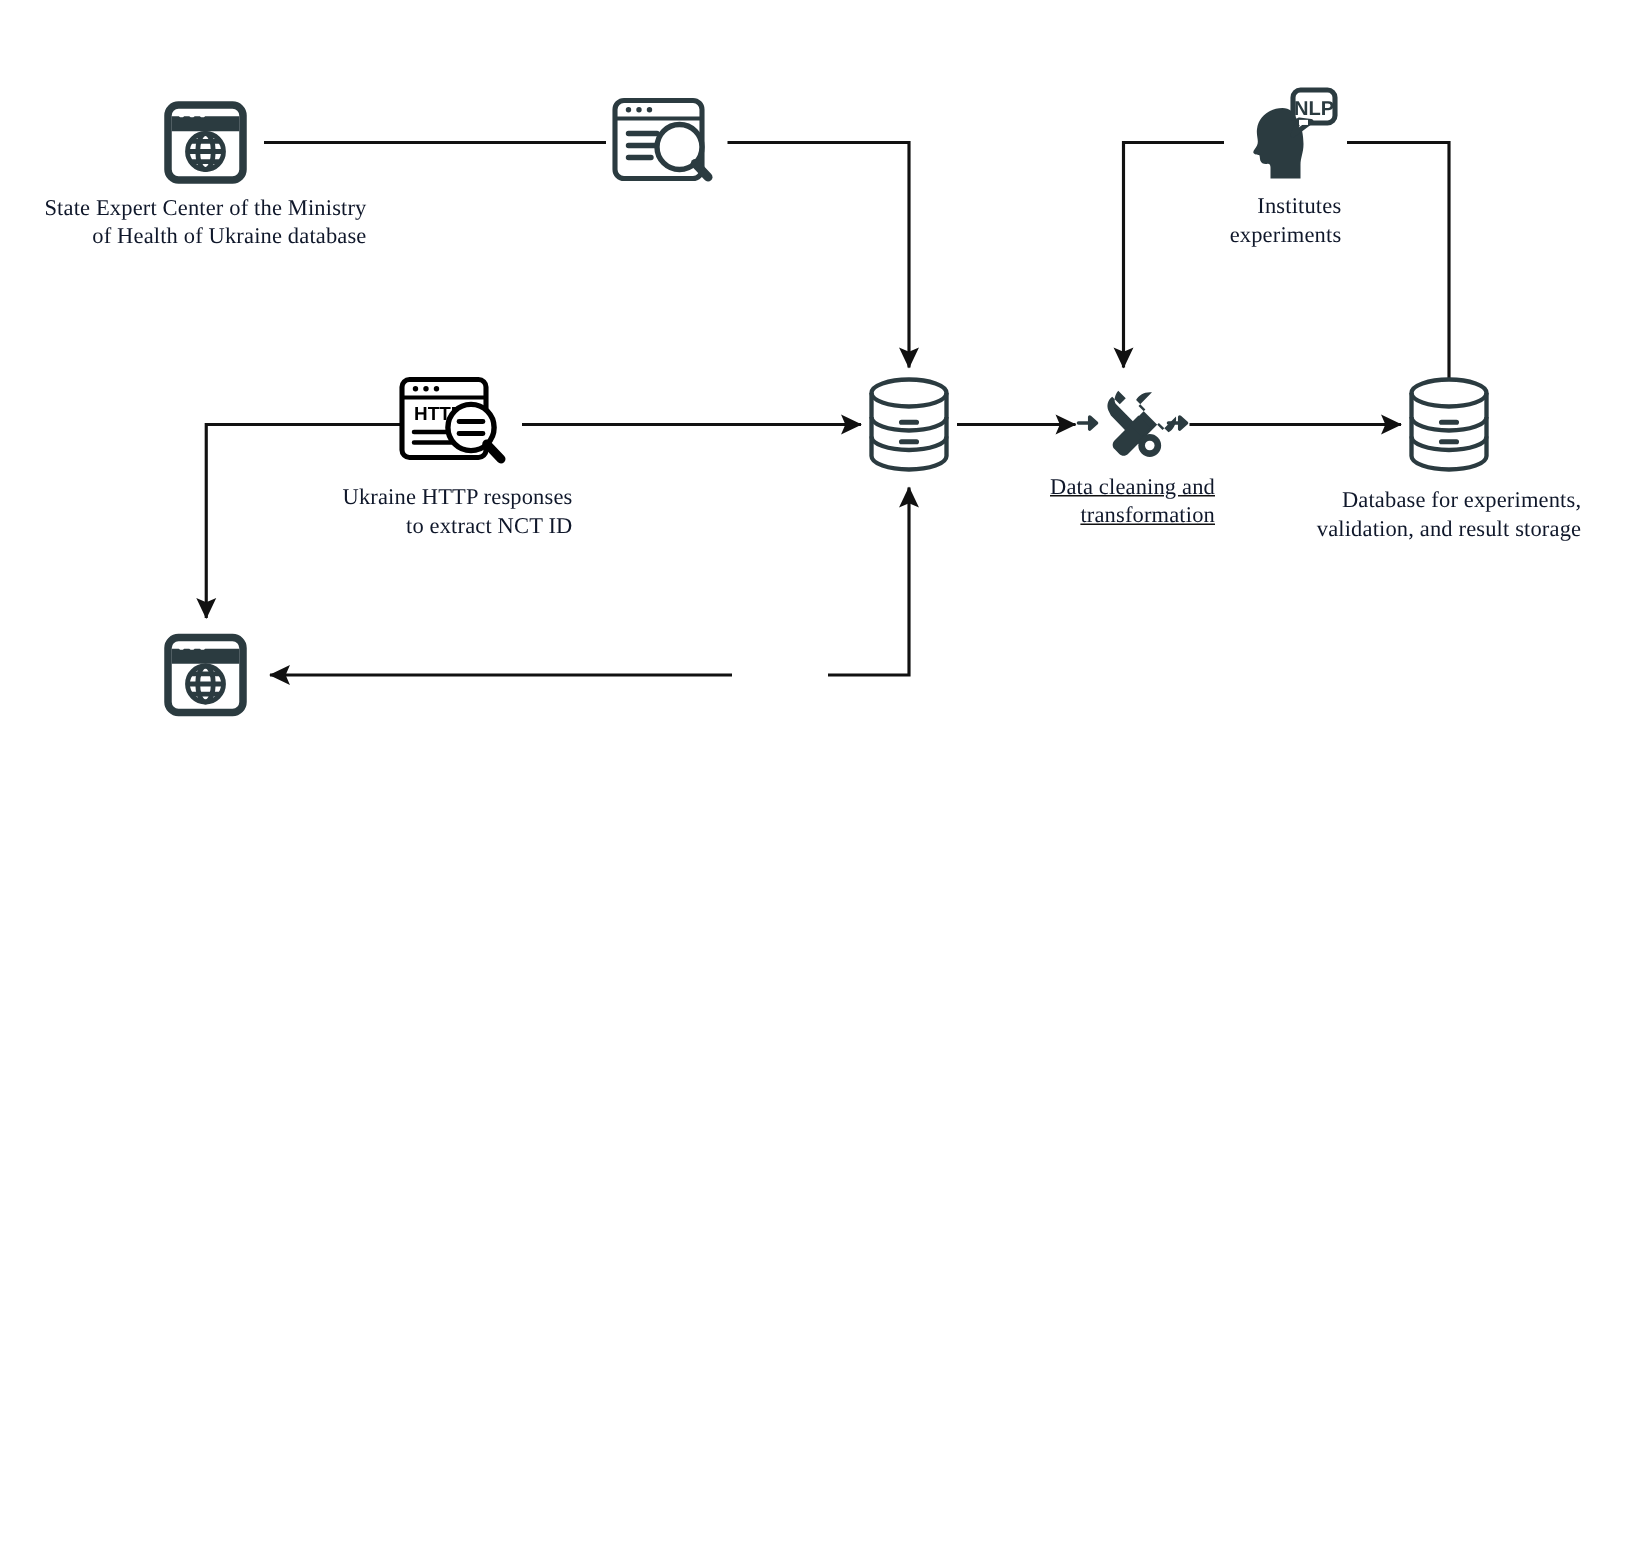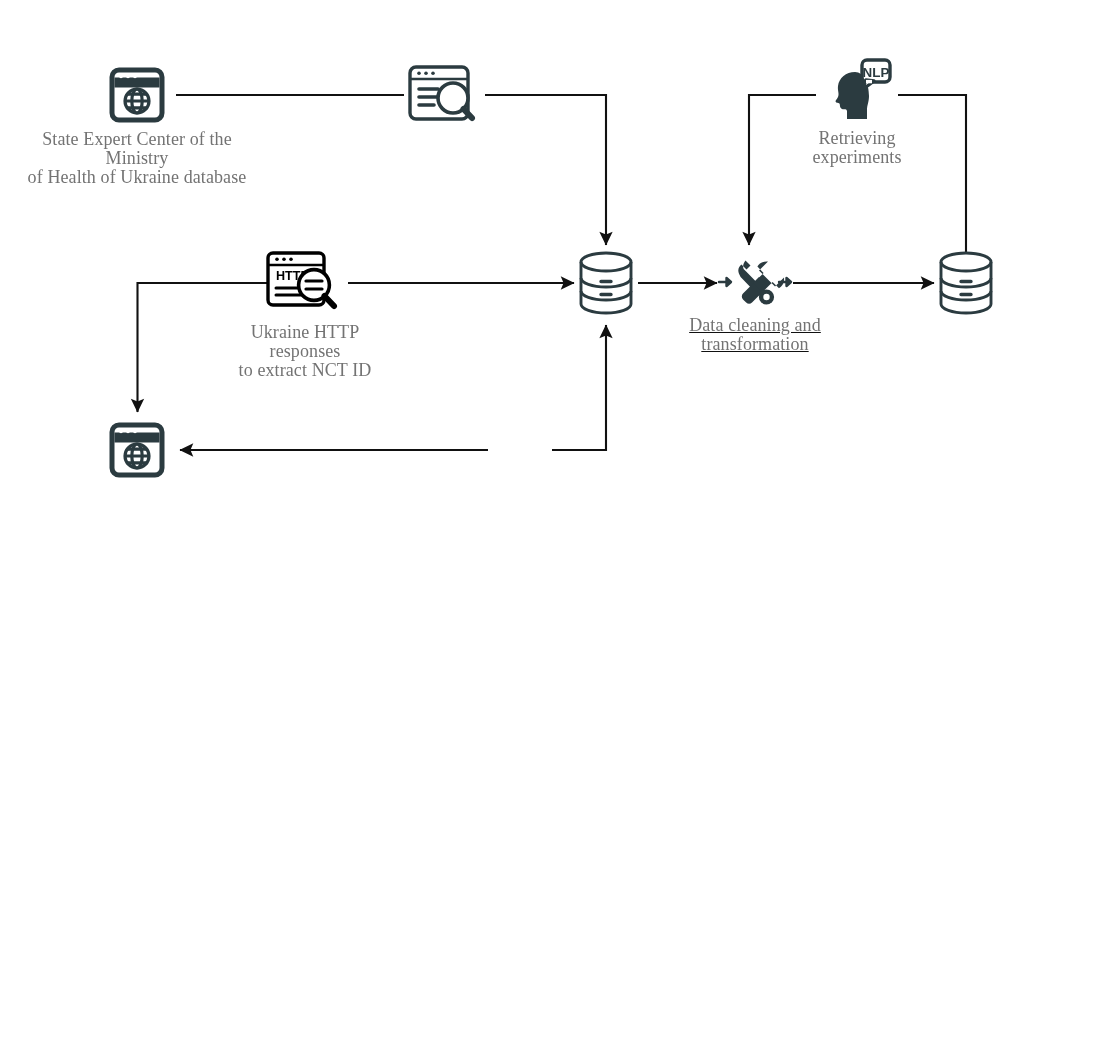--- a/index.html
+++ b/index.html
@@ -5,22 +5,22 @@
   html,body{margin:0;padding:0;background:#ffffff;}
   body{
     width:1100px;height:1045px;position:relative;overflow:hidden;
     font-family:"Liberation Serif","DejaVu Serif",serif;
     color:#111111;
   }
   #canvas{position:absolute;left:0;top:0;width:1100px;height:1045px;}
   .node{position:absolute;display:flex;flex-direction:column;align-items:center;}
   .node .glyph{display:block;}
   .node .cap{
-    margin-top:7px;text-align:center;font-size:18px;line-height:19.2px;
-    color:#737373;white-space:pre-line;letter-spacing:.1px;
+    margin-top:7px;text-align:right;font-size:15px;line-height:19.2px;
+    color:#0f172a;white-space:pre-line;letter-spacing:.1px;
   }
   svg{display:block;overflow:visible;}
 </style>
 </head>
 <body>
 
 <svg id="canvas" viewBox="0 0 1100 1045" width="1100" height="1045" aria-hidden="true">
   <defs>
     <marker id="ah" viewBox="0 0 10 10" refX="9.2" refY="5" markerWidth="7.2" markerHeight="7.2" orient="auto-start-reverse">
       <path d="M0.4,0.6 L9.6,5 L0.4,9.4 L2.3,5 Z" fill="#111111"></path>
@@ -90,21 +90,21 @@
                C15,41.2 13.2,42.4 13.6,43.8 C14,45 16.4,45 17.4,45.4
                C18,45.7 17.8,47.6 18.2,49 C18.8,51 21,51.6 23,51.2
                C24.4,51 25,52.2 25,53.6 L25,61 L45,61 L45,52
                C45,47 47,44 47,38 C47,26 42,14 33,14 Z" fill="#2B3B40"></path>
       <rect x="40" y="2" width="28" height="22" rx="5" ry="5" fill="#ffffff" stroke="#2B3B40" stroke-width="3.4"></rect>
       <path d="M44,22 L40,32 L52,23 Z" fill="#ffffff" stroke="#2B3B40" stroke-width="3.4" stroke-linejoin="round"></path>
       <path d="M44,23.6 L50,23.6" stroke="#ffffff" stroke-width="3.4"></path>
       <text x="54" y="18.6" text-anchor="middle" font-family="'Liberation Sans',sans-serif" font-size="13.4" font-weight="bold" fill="#2B3B40">NLP</text>
     </svg>
   </span>
-  <span class="cap">Retrieving
+  <span class="cap">Institutes
 experiments</span>
 </div>
 
 <div class="node" style="left:566px;top:250px;width:80px;">
   <span class="glyph">
     <svg width="62" height="68" viewBox="0 0 62 68">
       <g fill="none" stroke="#2B3B40" stroke-width="2.9">
         <ellipse cx="31" cy="12" rx="25" ry="9"></ellipse>
         <path d="M6,12 V54 C6,59 17.2,63 31,63 C44.8,63 56,59 56,54 V12"></path>
         <path d="M6,28 C6,33 17.2,37 31,37 C44.8,37 56,33 56,28"></path>
@@ -151,20 +151,22 @@
     <svg width="62" height="68" viewBox="0 0 62 68">
       <g fill="none" stroke="#2B3B40" stroke-width="2.9">
         <ellipse cx="31" cy="12" rx="25" ry="9"></ellipse>
         <path d="M6,12 V54 C6,59 17.2,63 31,63 C44.8,63 56,59 56,54 V12"></path>
         <path d="M6,28 C6,33 17.2,37 31,37 C44.8,37 56,33 56,28"></path>
         <path d="M6,41 C6,46 17.2,50 31,50 C44.8,50 56,46 56,41"></path>
       </g>
       <path d="M26,31.5 H36 M26,44.5 H36" stroke="#2B3B40" stroke-width="3.4" stroke-linecap="round"></path>
     </svg>
   </span>
+  <span class="cap">Database for experiments,
+validation, and result storage</span>
 </div>
 
 <div class="node" style="left:215px;top:250px;width:180px;">
   <span class="glyph">
     <svg width="80" height="66" viewBox="0 0 80 66">
       <rect x="3" y="3" width="56" height="52" rx="5" ry="5" fill="none" stroke="#000000" stroke-width="3.4"></rect>
       <path d="M4,15 H58" stroke="#000000" stroke-width="2.6"></path>
       <circle cx="12" cy="9.2" r="1.8" fill="#000000"></circle>
       <circle cx="19" cy="9.2" r="1.8" fill="#000000"></circle>
       <circle cx="26" cy="9.2" r="1.8" fill="#000000"></circle>

